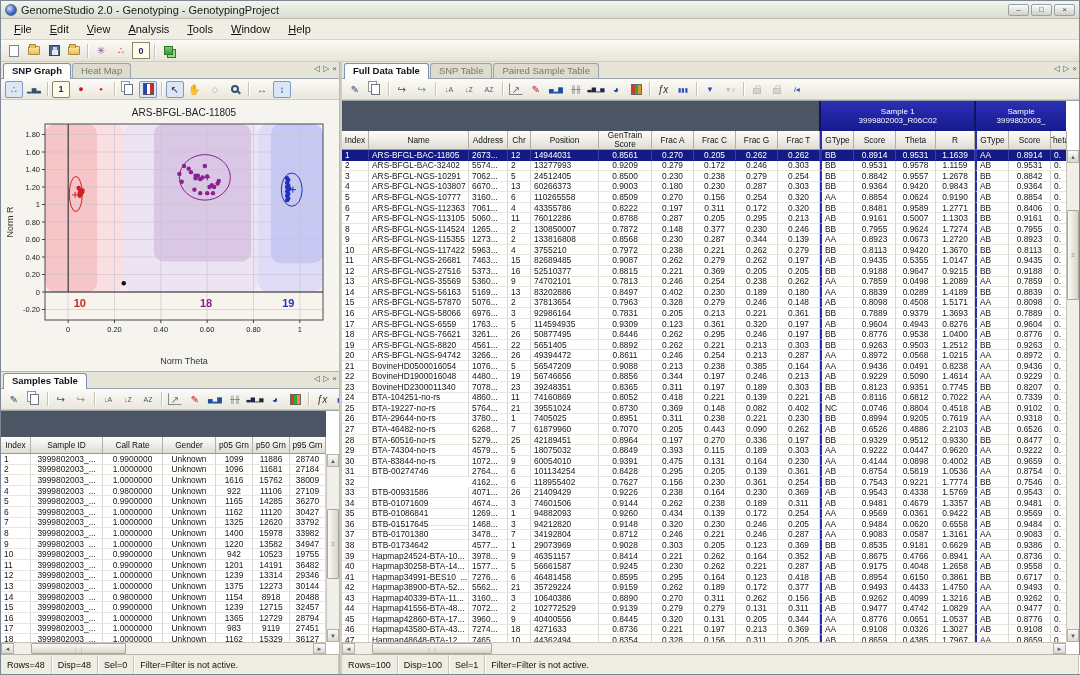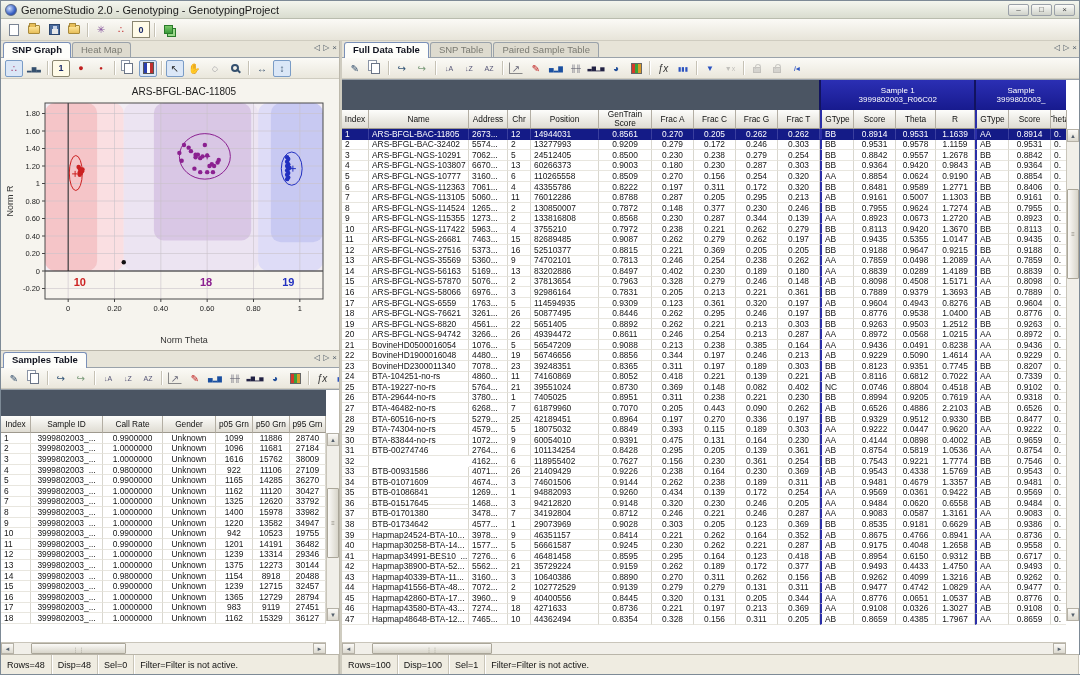--- a/index.html
+++ b/index.html
@@ -85,20 +85,29 @@
 <div class="win">
   <div class="titlebar">
     <span class="app-icon"></span>
     <span class="title-text">GenomeStudio 2.0 - Genotyping - GenotypingProject</span>
     <span class="win-btns">
       <span class="wbtn">‒</span>
       <span class="wbtn">□</span>
       <span class="wbtn">×</span>
     </span>
   </div>
+  <div class="menubar" id="menubar">
+      <span class="menu-item">File</span>
+      <span class="menu-item">Edit</span>
+      <span class="menu-item">View</span>
+      <span class="menu-item">Analysis</span>
+      <span class="menu-item">Tools</span>
+      <span class="menu-item">Window</span>
+      <span class="menu-item">Help</span>
+    </div>
   <div class="main-toolbar" id="main-toolbar">
       <span class="ic">
         <i class="g-page"></i>
       </span>
       <span class="ic">
         <i class="g-folder"></i>
       </span>
       <span class="ic">
         <i class="g-save"></i>
       </span>
@@ -1366,21 +1375,21 @@
                 <div class="tcell l" style="width: 23px;">6</div>
                 <div class="tcell l" style="width: 68px;">46481458</div>
                 <div class="tcell c" style="width: 53px;">0.8595</div>
                 <div class="tcell c" style="width: 42px;">0.295</div>
                 <div class="tcell c" style="width: 42px;">0.164</div>
                 <div class="tcell c" style="width: 42px;">0.123</div>
                 <div class="tcell c" style="width: 42px;">0.418</div>
                 <div class="tcell l gstart" style="width: 34px;">AB</div>
                 <div class="tcell c" style="width: 42px;">0.8954</div>
                 <div class="tcell c" style="width: 40px;">0.6150</div>
-                <div class="tcell c" style="width: 39px;">0.9312</div>
+                <div class="tcell c" style="width: 39px;">0.3861</div>
                 <div class="tcell l gstart" style="width: 34px;">BB</div>
                 <div class="tcell c" style="width: 42px;">0.6717</div>
                 <div class="tcell l" style="width: 16px;">0.</div>
               </div>
               <div class="trow" style="height: 10.553px;">
                 <div class="tcell l" style="width: 27px;">42</div>
                 <div class="tcell l" style="width: 100px;">Hapmap38900-BTA-52...</div>
                 <div class="tcell l" style="width: 39px;">5562...</div>
                 <div class="tcell l" style="width: 23px;">21</div>
                 <div class="tcell l" style="width: 68px;">35729224</div>

